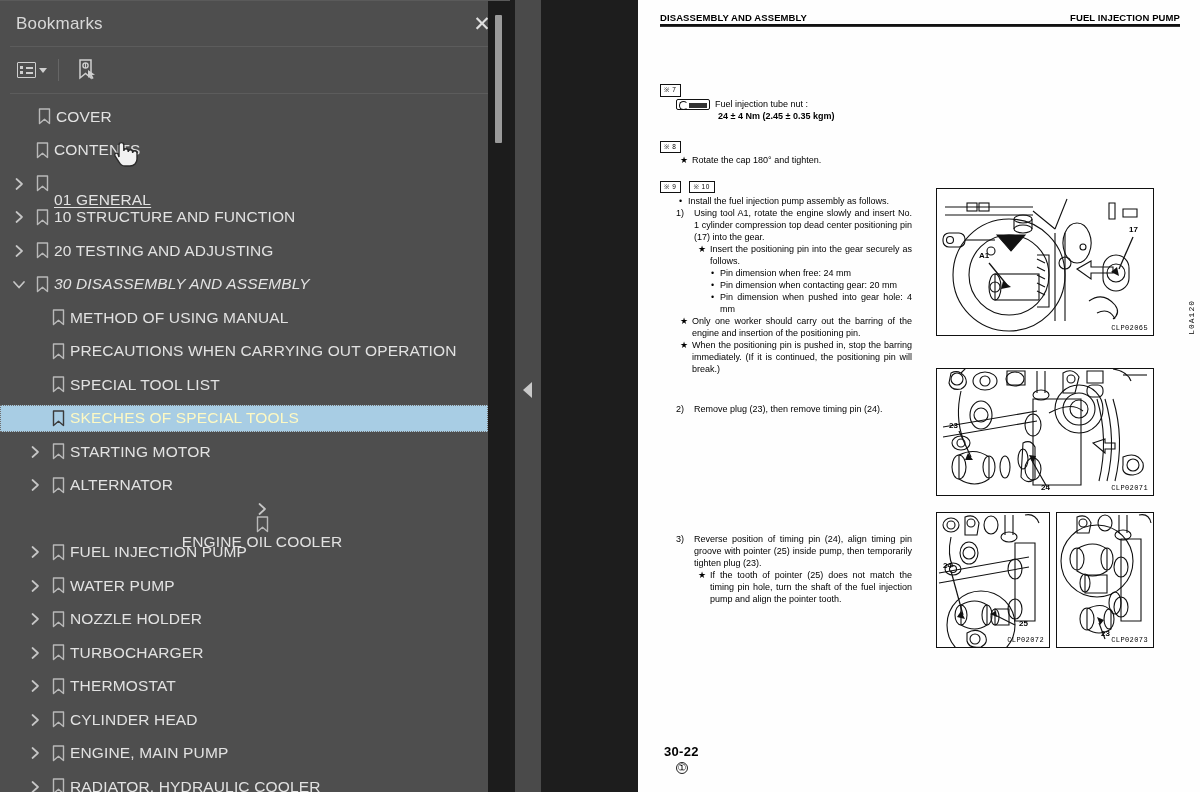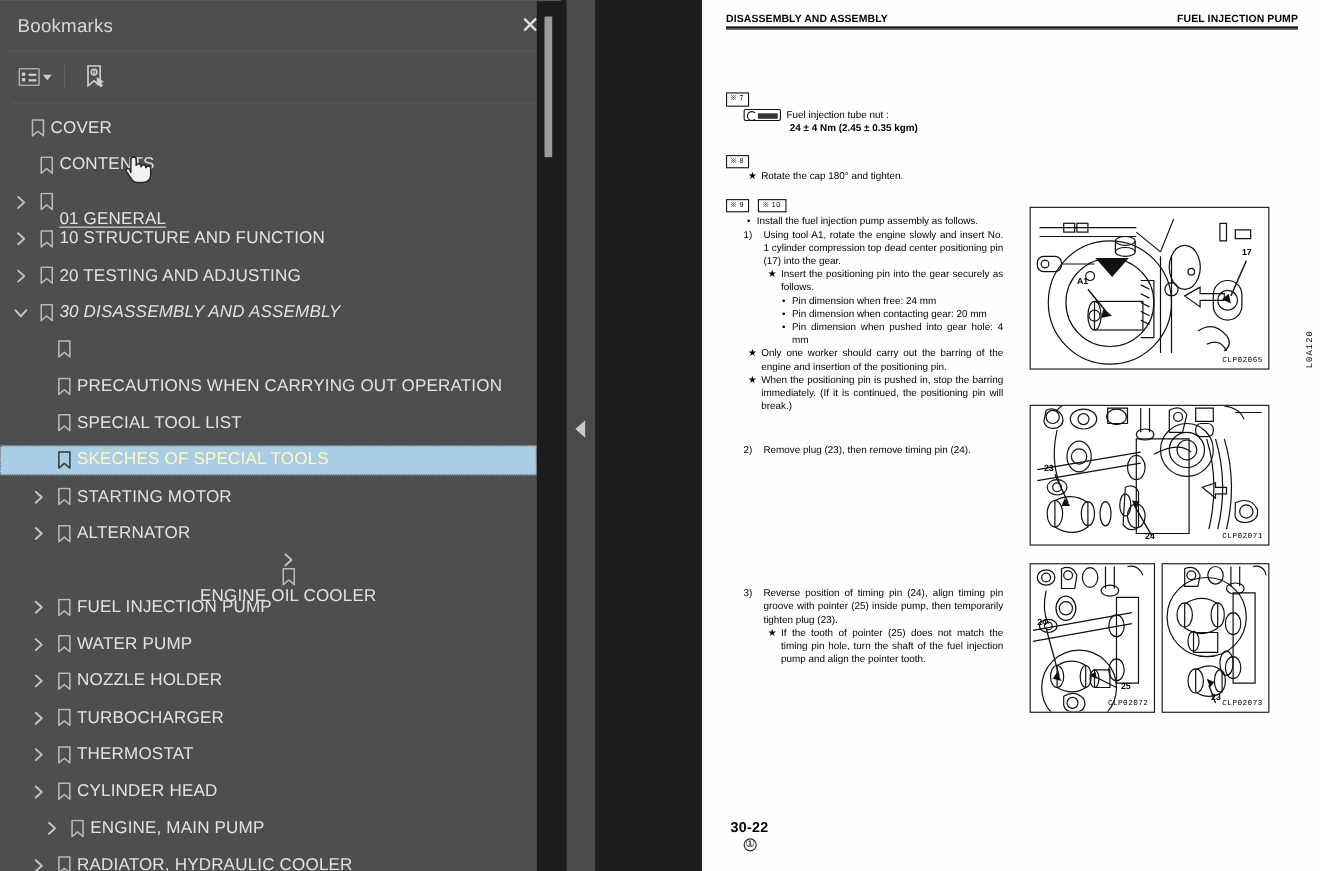--- a/index.html
+++ b/index.html
@@ -212,21 +212,21 @@
           <path d="M3 1 H14 V19 L8.5 14.5 L3 19 Z" fill="none" stroke="#cfcfcf" stroke-width="1.5"></path>
           <circle cx="8.5" cy="6.5" r="2.6" fill="none" stroke="#cfcfcf" stroke-width="1.4"></circle>
           <path d="M8.5 4 V9" stroke="#cfcfcf" stroke-width="1.2"></path>
           <path d="M11 11 L11 19 L13.4 16.6 L15 20 L16.6 19.2 L15 16 L18 15.8 Z" fill="#cfcfcf"></path>
         </svg>
       </div>
     </div>
     <div id="bm-sep-bot"></div>
 
     <div id="bm-tree">
-        <div class="node" style="padding-left: 0;">
+        <div class="node" style="padding-left: 10px;">
           <span class="twisty"></span>
           <span class="bm-ico">
             <svg width="13" height="17" viewBox="0 0 13 17">
               <path d="M1.5 1 H11.5 V15.5 L6.5 11.3 L1.5 15.5 Z" fill="none" stroke="#b9b9b9" stroke-width="1.4" stroke-linejoin="round"></path>
             </svg>
           </span>
           <span class="node-label">COVER</span>
         </div>
         <div class="node" style="padding-left: 8px;">
           <span class="twisty"></span>
@@ -289,20 +289,21 @@
           </span>
           <span class="node-label">30 DISASSEMBLY AND ASSEMBLY</span>
         </div>
         <div class="node" style="padding-left: 24px;">
           <span class="twisty"></span>
           <span class="bm-ico">
             <svg width="13" height="17" viewBox="0 0 13 17">
               <path d="M1.5 1 H11.5 V15.5 L6.5 11.3 L1.5 15.5 Z" fill="none" stroke="#b9b9b9" stroke-width="1.4" stroke-linejoin="round"></path>
             </svg>
           </span>
+          <span class="node-label">METHOD OF USING MANUAL</span>
         </div>
         <div class="node" style="padding-left: 24px;">
           <span class="twisty"></span>
           <span class="bm-ico">
             <svg width="13" height="17" viewBox="0 0 13 17">
               <path d="M1.5 1 H11.5 V15.5 L6.5 11.3 L1.5 15.5 Z" fill="none" stroke="#b9b9b9" stroke-width="1.4" stroke-linejoin="round"></path>
             </svg>
           </span>
           <span class="node-label">PRECAUTIONS WHEN CARRYING OUT OPERATION</span>
         </div>
@@ -435,21 +436,21 @@
               <path d="M2.5 2 L8 7 L2.5 12" fill="none" stroke="#c6c6c6" stroke-width="1.7" stroke-linecap="round" stroke-linejoin="round"></path>
             </svg>
           </span>
           <span class="bm-ico">
             <svg width="13" height="17" viewBox="0 0 13 17">
               <path d="M1.5 1 H11.5 V15.5 L6.5 11.3 L1.5 15.5 Z" fill="none" stroke="#b9b9b9" stroke-width="1.4" stroke-linejoin="round"></path>
             </svg>
           </span>
           <span class="node-label">CYLINDER HEAD</span>
         </div>
-        <div class="node" style="padding-left: 36px; align-items: center;">
+        <div class="node" style="padding-left: 24px; align-items: center;">
           <span class="twisty">
             <svg width="11" height="14" viewBox="0 0 11 14">
               <path d="M2.5 2 L8 7 L2.5 12" fill="none" stroke="#c6c6c6" stroke-width="1.7" stroke-linecap="round" stroke-linejoin="round"></path>
             </svg>
           </span>
           <span class="bm-ico">
             <svg width="13" height="17" viewBox="0 0 13 17">
               <path d="M1.5 1 H11.5 V15.5 L6.5 11.3 L1.5 15.5 Z" fill="none" stroke="#b9b9b9" stroke-width="1.4" stroke-linejoin="round"></path>
             </svg>
           </span>

